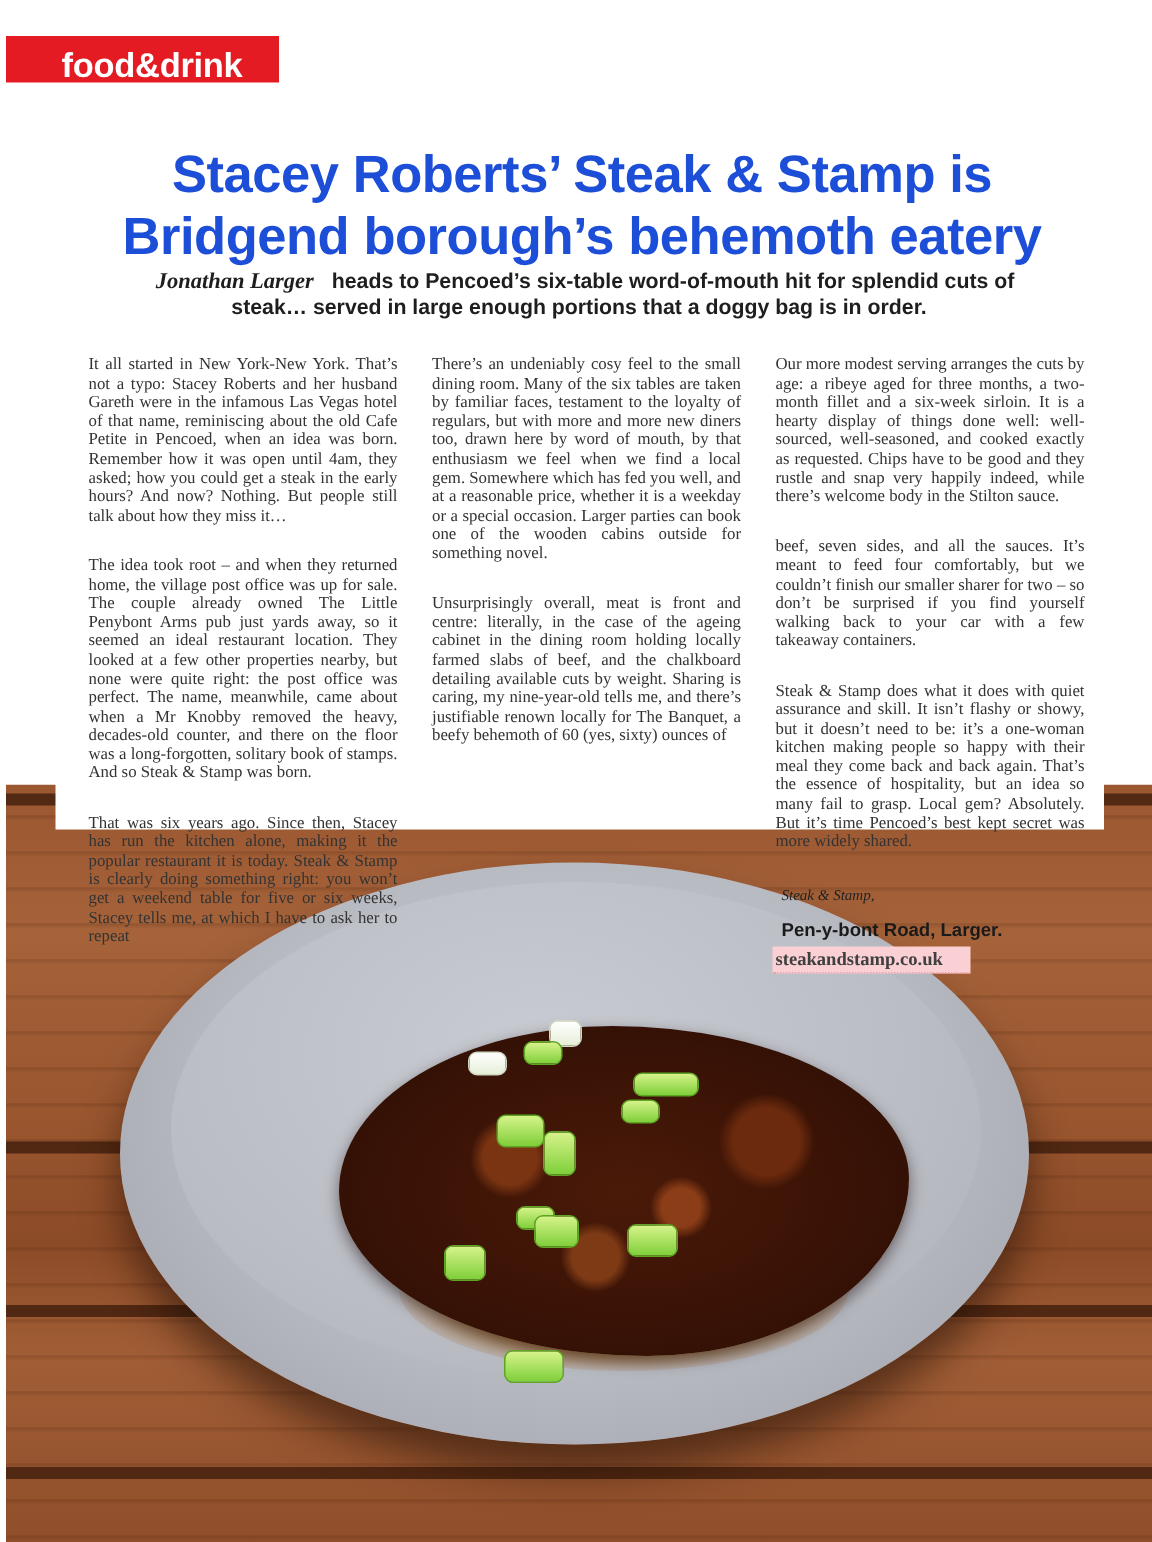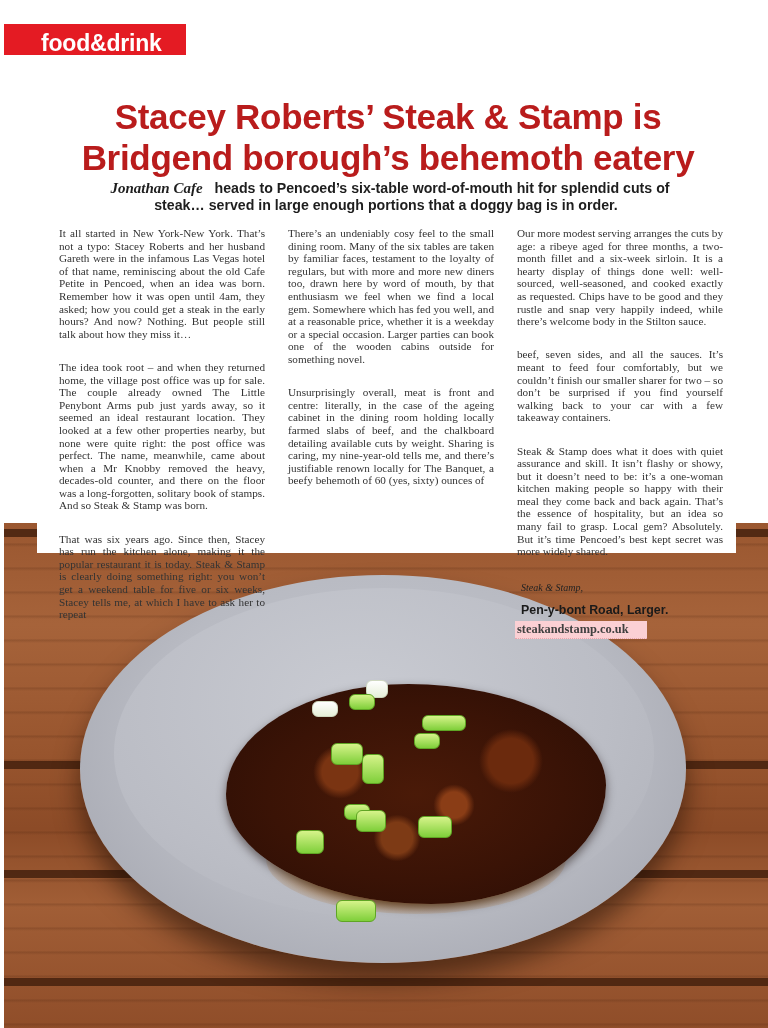--- a/index.html
+++ b/index.html
@@ -58,31 +58,31 @@
   .section-tag {
     position: absolute; left: 0; top: 20px; width: 182px; height: 31px;
     background: #e41b23; color: #ffffff;
     font-family: "Liberation Sans", sans-serif; font-weight: 700; font-size: 23px;
     padding-left: 37px; line-height: 31px; letter-spacing: -0.2px;
   }
 
   .headline {
     position: absolute; left: 60px; top: 88px; width: 648px; text-align: center;
     font-family: "Liberation Sans", sans-serif; font-weight: 700; font-size: 35px;
-    line-height: 41px; color: #b91c1c; letter-spacing: -0.3px;
+    line-height: 41px; color: #1d4ed8; letter-spacing: -0.3px;
   }
   .standfirst {
     position: absolute; left: 90px; top: 172px; width: 588px; text-align: center;
     font-family: "Liberation Sans", sans-serif; font-weight: 700; font-size: 14.2px;
     line-height: 17px; color: #1e1e1e;
   }
   .standfirst .author { font-family: "Liberation Serif", serif; font-style: italic; font-weight: 700; font-size: 15px; }
 
   .col {
-    position: absolute; top: 215px; width: 222px;
+    position: absolute; top: 225px; width: 222px;
     font-family: "Liberation Serif", serif; font-size: 11.2px; line-height: 12.6px;
     color: #333333; text-align: justify; hyphens: auto;
   }
   .col p { margin-bottom: 12.6px; }
   .col p.tight { margin-bottom: 0; }
   .col1 { left: 47px; }
   .col2 { left: 276px; }
   .col3 { left: 505px; }
 
   .signoff-name { font-style: italic; font-weight: 400; color: #222; font-size: 10px; }
@@ -123,21 +123,21 @@
 <div class="panel"></div>
 
 <div class="section-tag">food&amp;drink</div>
 
 <h1 class="headline">
   <span>Stacey Roberts’ Steak &amp; Stamp is</span><br>
   <span>Bridgend borough’s behemoth eatery</span>
 </h1>
 
 <div class="standfirst">
-  <span class="author">Jonathan Cafe</span><span> heads to Pencoed’s six-table word-of-mouth hit for splendid cuts of steak… served in large enough portions that a doggy bag is in order.</span>
+  <span class="author">Jonathan Larger</span><span> heads to Pencoed’s six-table word-of-mouth hit for splendid cuts of steak… served in large enough portions that a doggy bag is in order.</span>
 </div>
 
 <div class="col col1">
   <p>It all started in New York-New York. That’s not a typo: Stacey Roberts and her husband Gareth were in the infamous Las Vegas hotel of that name, reminiscing about the old Cafe Petite in Pencoed, when an idea was born. Remember how it was open until 4am, they asked; how you could get a steak in the early hours? And now? Nothing. But people still talk about how they miss it…</p>
   <p>The idea took root – and when they returned home, the village post office was up for sale. The couple already owned The Little Penybont Arms pub just yards away, so it seemed an ideal restaurant location. They looked at a few other properties nearby, but none were quite right: the post office was perfect. The name, meanwhile, came about when a Mr Knobby removed the heavy, decades-old counter, and there on the floor was a long-forgotten, solitary book of stamps. And so Steak &amp; Stamp was born.</p>
   <p>That was six years ago. Since then, Stacey has run the kitchen alone, making it the popular restaurant it is today. Steak &amp; Stamp is clearly doing something right: you won’t get a weekend table for five or six weeks, Stacey tells me, at which I have to ask her to repeat</p>
 </div>
 
 <div class="col col2">
   <p>There’s an undeniably cosy feel to the small dining room. Many of the six tables are taken by familiar faces, testament to the loyalty of regulars, but with more and more new diners too, drawn here by word of mouth, by that enthusiasm we feel when we find a local gem. Somewhere which has fed you well, and at a reasonable price, whether it is a weekday or a special occasion. Larger parties can book one of the wooden cabins outside for something novel.</p>

